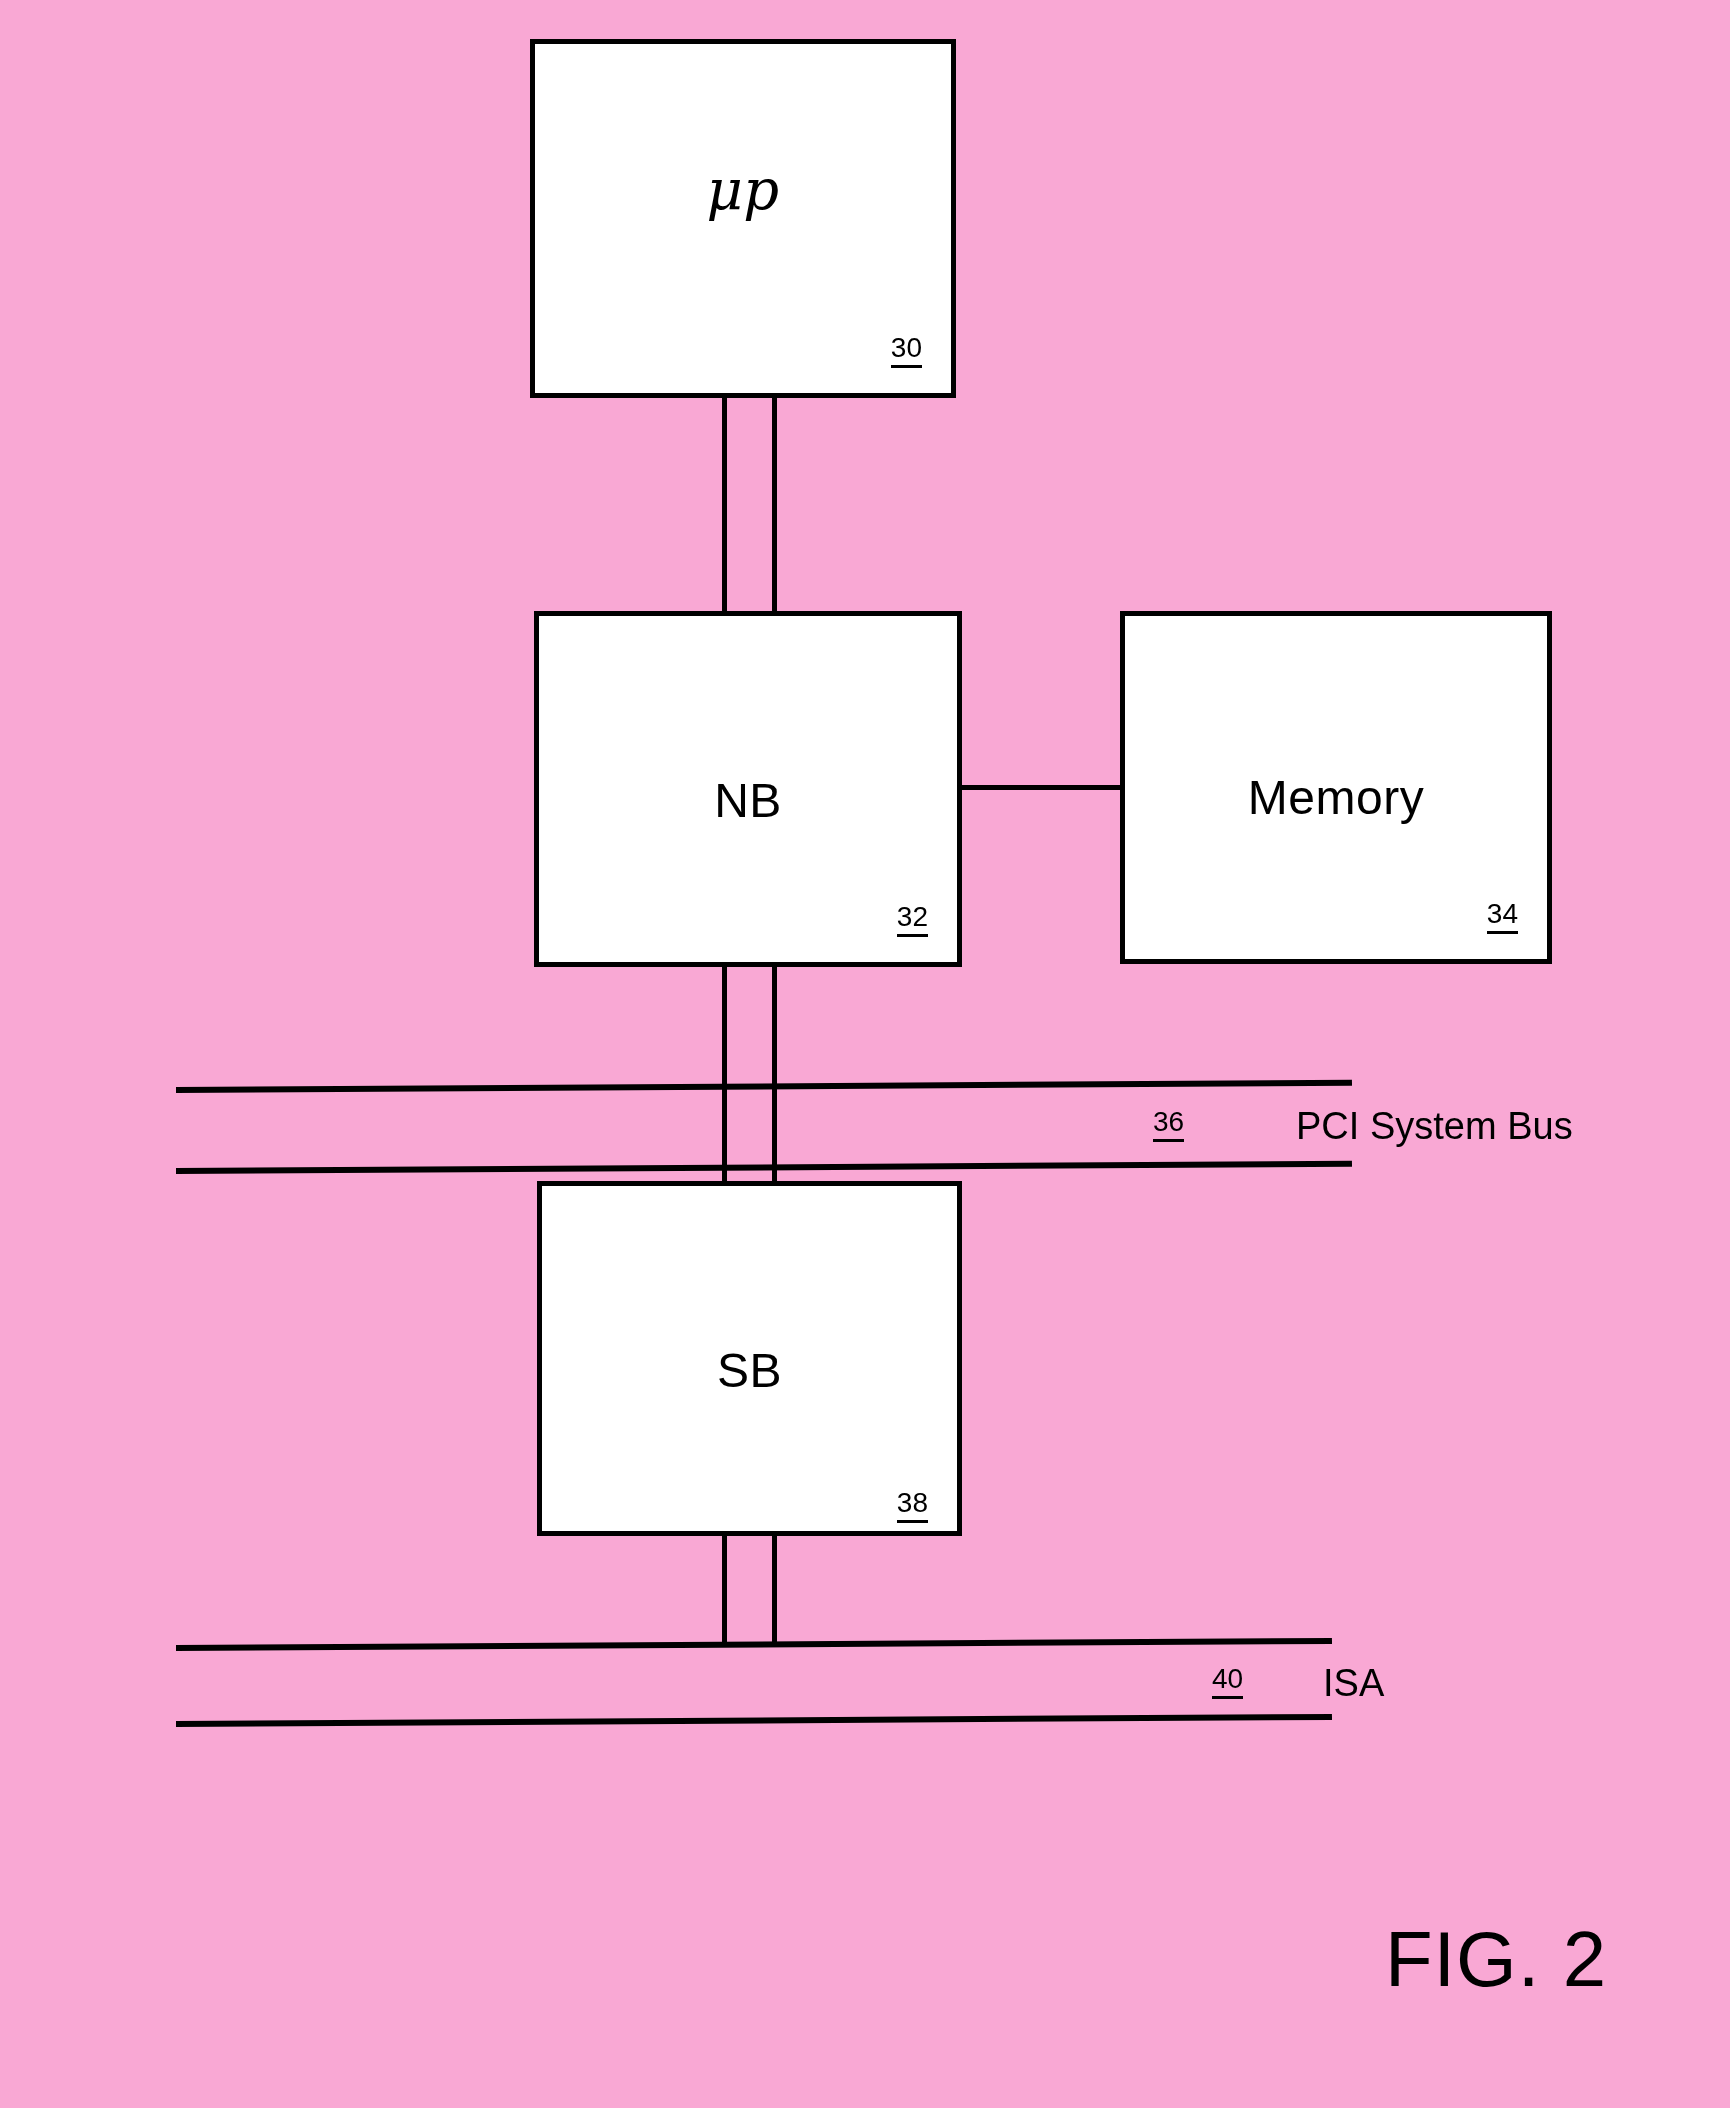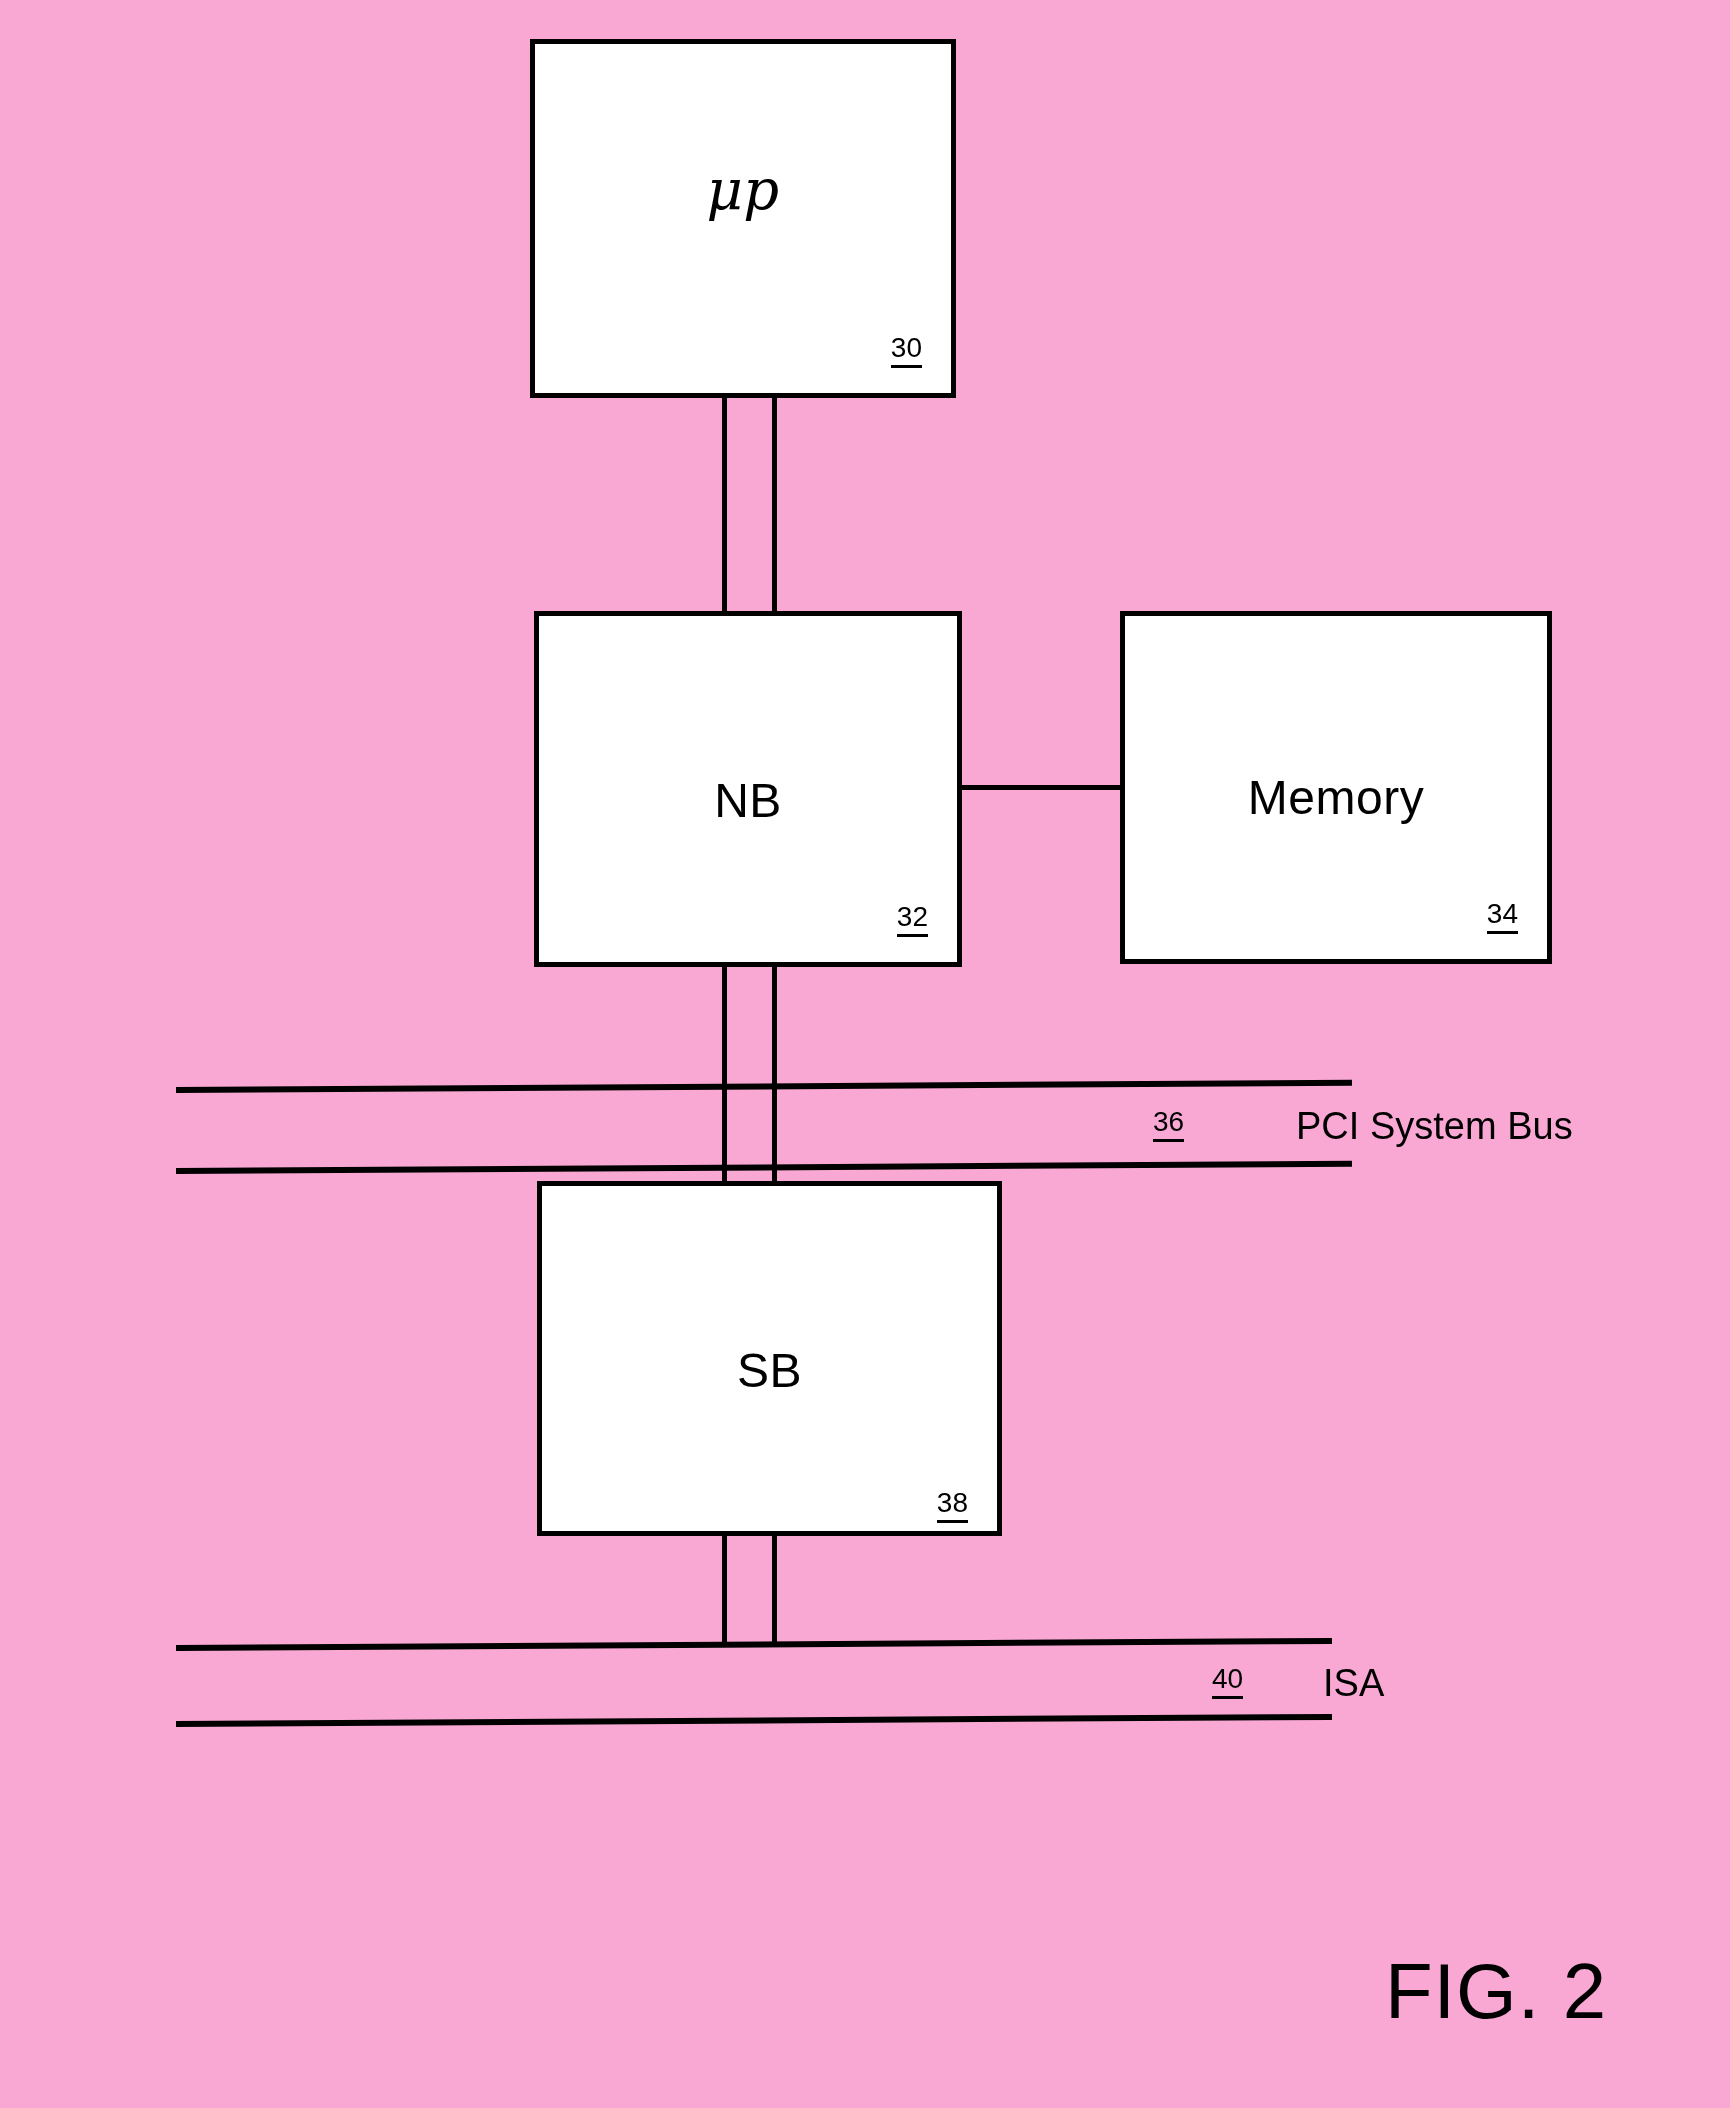--- a/index.html
+++ b/index.html
@@ -116,28 +116,28 @@
     <div class="ref-num" style="right:29px; bottom:25px;">34</div>
   </div>
 
   <div class="connector" style="left:722px; top:963px; width:55px; height:222px;"></div>
 
   <div class="bus-rail" style="left:176px; top:1087px; width:1176px; height:6.3px; transform: rotate(-0.35deg);"></div>
   <div class="bus-rail" style="left:176px; top:1168px; width:1176px; height:6.3px; transform: rotate(-0.35deg);"></div>
   <div class="ref-num" style="left:1153px; top:1108px;">36</div>
   <div class="bus-label" style="left:1296px; top:1107px;">PCI System Bus</div>
 
-  <div class="block" style="left:537px; top:1181px; width:465px; height:355px;">
+  <div class="block" style="left:537px; top:1181px; width:425px; height:355px;">
     <div class="block-label" style="top:161px;">SB</div>
     <div class="ref-num" style="right:29px; bottom:8px;">38</div>
   </div>
 
   <div class="connector" style="left:722px; top:1532px; width:55px; height:114px;"></div>
 
   <div class="bus-rail" style="left:176px; top:1645px; width:1156px; height:6.3px; transform: rotate(-0.35deg);"></div>
   <div class="bus-rail" style="left:176px; top:1721px; width:1156px; height:6.3px; transform: rotate(-0.35deg);"></div>
   <div class="ref-num" style="left:1212px; top:1665px;">40</div>
   <div class="bus-label" style="left:1323px; top:1664px;">ISA</div>
 
-  <div class="fig-caption" style="left:1385px; top:1920px;margin-top:32px;">FIG. 2</div>
+  <div class="fig-caption" style="left:1385px; top:1920px;">FIG. 2</div>
 
 </div>
 
 
 </body></html>

